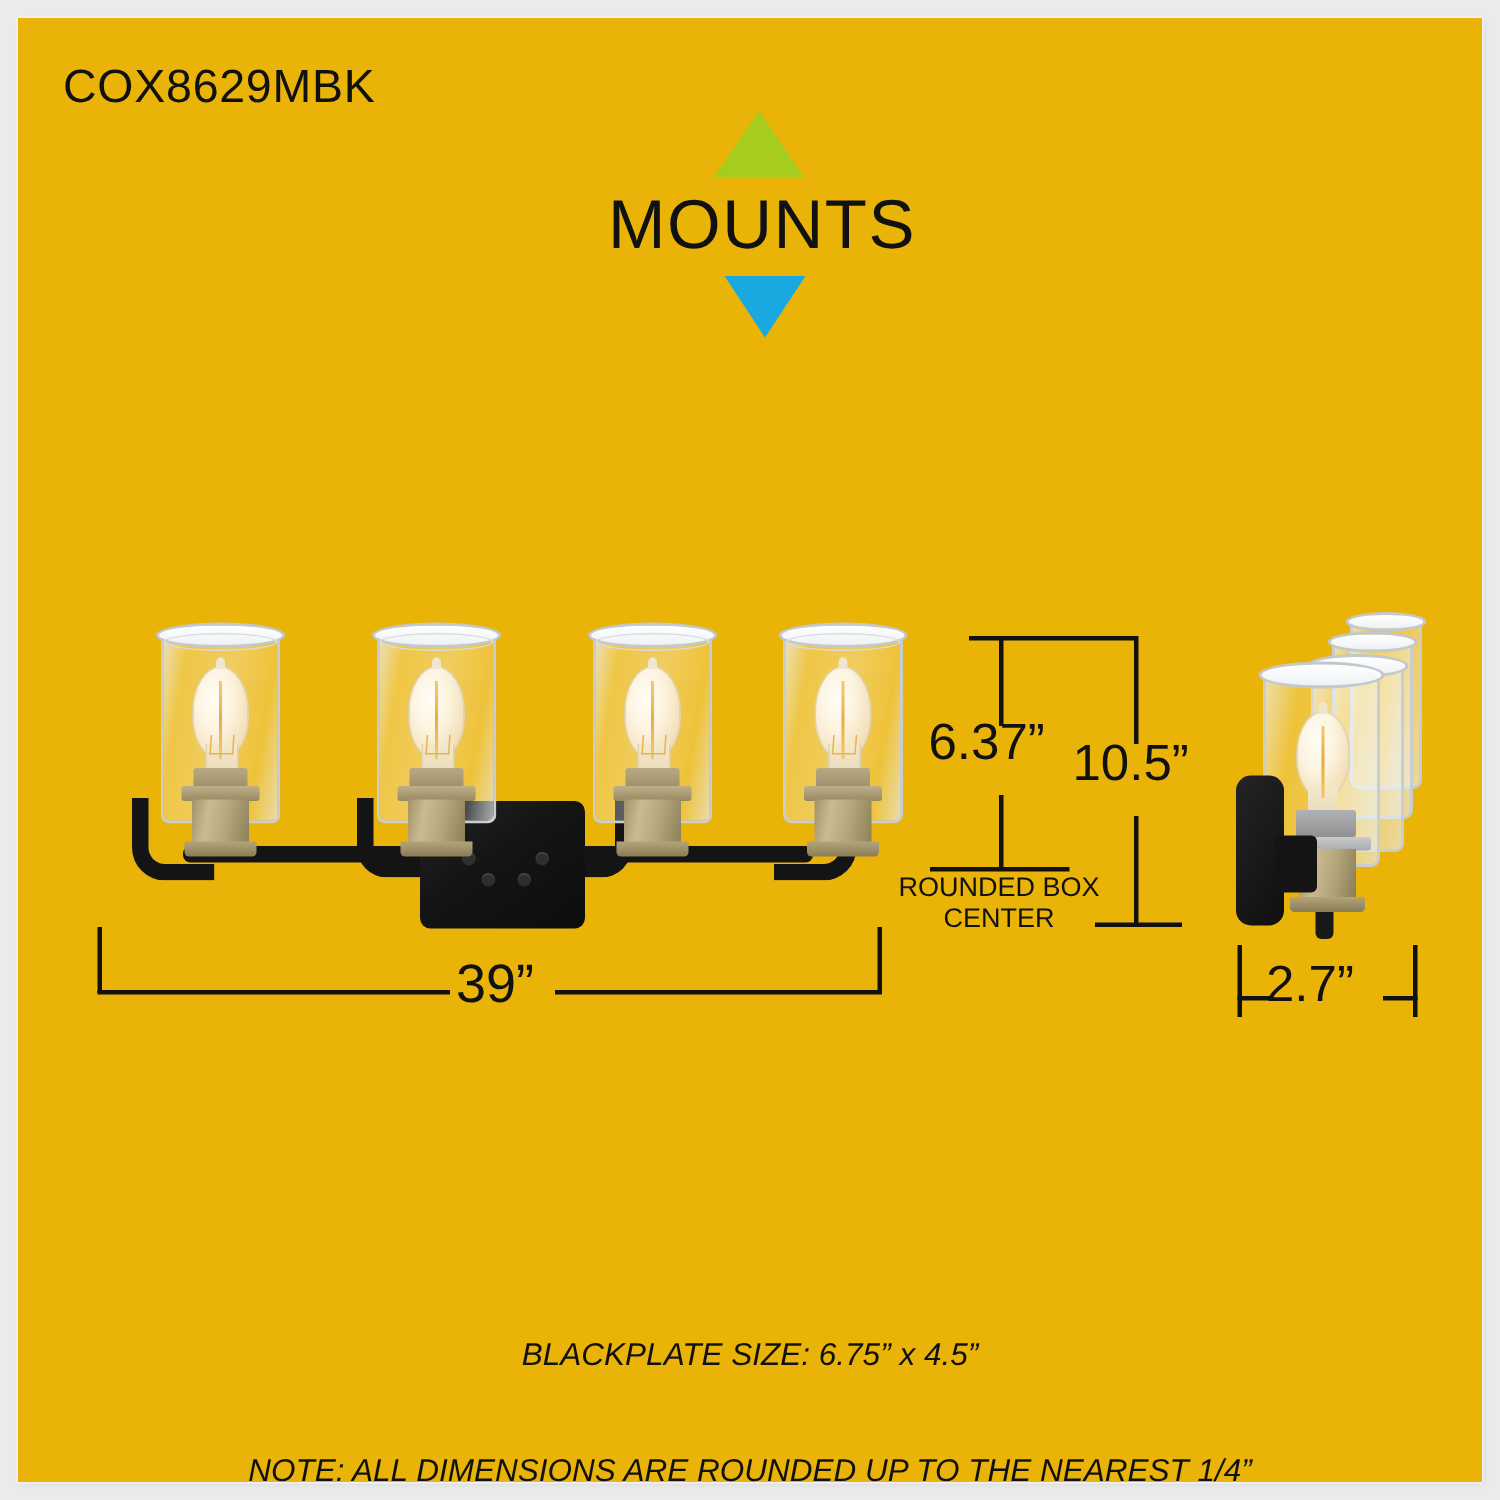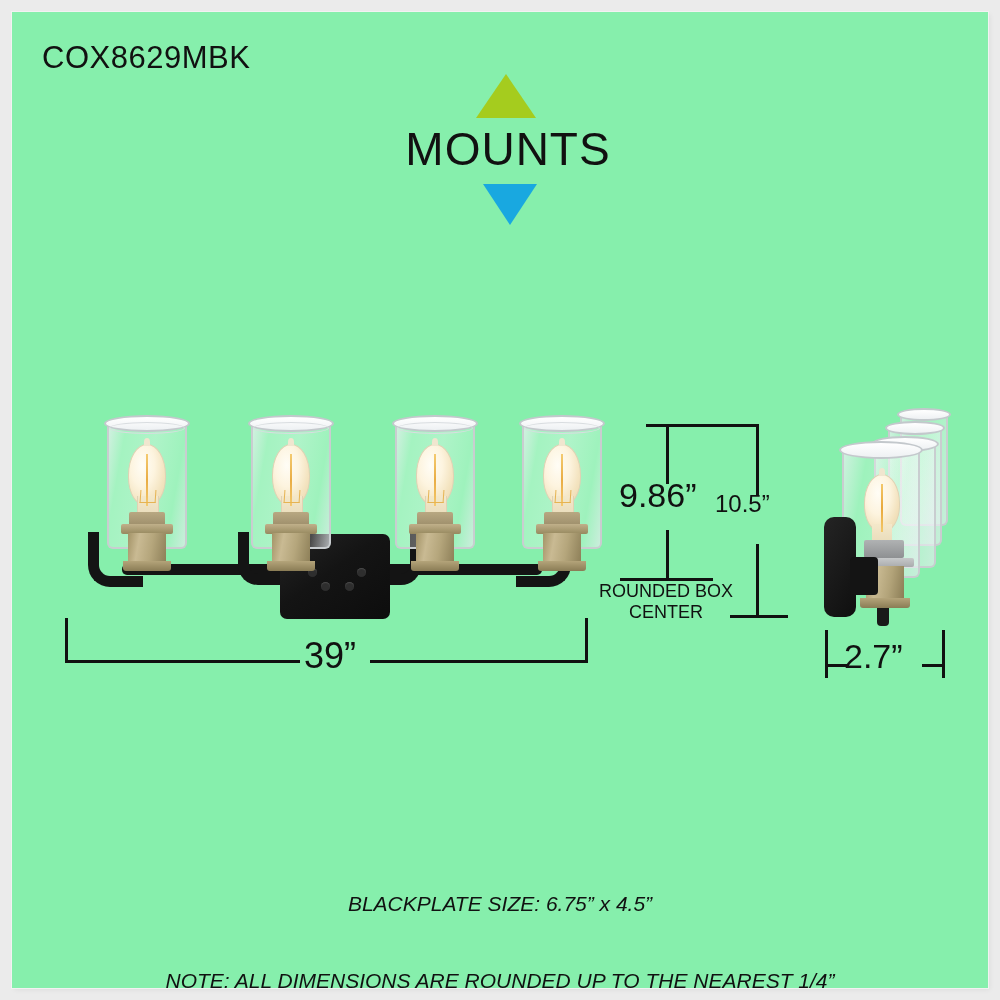--- a/index.html
+++ b/index.html
@@ -5,21 +5,21 @@
   html,body{margin:0;padding:0;}
   body{
     width:1000px;height:1000px;
     background:#ebebeb;
     font-family:"Liberation Sans", sans-serif;
     overflow:hidden;
   }
   #page{
     position:absolute;left:12px;top:12px;
     width:976px;height:976px;
-    background:#86efac;
+    background:#eab308;
     box-shadow:0 0 0 1px #f2f2f2, 2px 2px 5px rgba(0,0,0,0.06);
   }
   .abs{position:absolute;}
 
   
   #sku{
     left:30px;top:28px;
     font-size:31px;letter-spacing:0.5px;color:#111;
     white-space:nowrap;
   }
@@ -252,31 +252,31 @@
     <div class="abs dl-h" style="left:358px;top:648px;width:218px;"></div>
     <div class="abs dim-label" style="left:292px;top:623px;font-size:36px;">39”</div>
   </div>
 
   <div class="abs" style="left:0;top:0;width:800px;height:650px;">
 
     <div class="abs dl-h" style="left:634px;top:412px;width:112px;"></div>
 
     <div class="abs dl-v" style="left:654px;top:412px;height:60px;"></div>
     <div class="abs dl-v" style="left:654px;top:518px;height:50px;"></div>
-    <div class="abs dim-label" style="left:607px;top:464px;font-size:34px;">9.86”</div>
+    <div class="abs dim-label" style="left:607px;top:464px;font-size:34px;">6.37”</div>
 
     <div class="abs dl-h" style="left:608px;top:566px;width:93px;"></div>
     <div class="abs" style="left:578px;top:569px;width:152px;text-align:center;font-size:18px;line-height:21px;color:#111;">
       <div>ROUNDED BOX</div>
       <div>CENTER</div>
     </div>
 
     <div class="abs dl-v" style="left:744px;top:412px;height:72px;"></div>
     <div class="abs dl-v" style="left:744px;top:532px;height:72px;"></div>
-    <div class="abs dim-label" style="left:703px;top:478px;font-size:24px;">10.5”</div>
+    <div class="abs dim-label" style="left:703px;top:478px;font-size:34px;">10.5”</div>
 
     <div class="abs dl-h" style="left:718px;top:603px;width:58px;"></div>
   </div>
 
   <div class="abs" style="left:800px;top:380px;width:180px;height:250px;">
 
     <div class="abs side-shade" style="left:88px;top:22px;width:48px;height:112px;"></div>
     <div class="abs side-rim" style="left:85px;top:16px;width:54px;height:13px;"></div>
     <div class="abs side-shade" style="left:76px;top:36px;width:54px;height:118px;"></div>
     <div class="abs side-rim" style="left:73px;top:29px;width:60px;height:14px;"></div>

